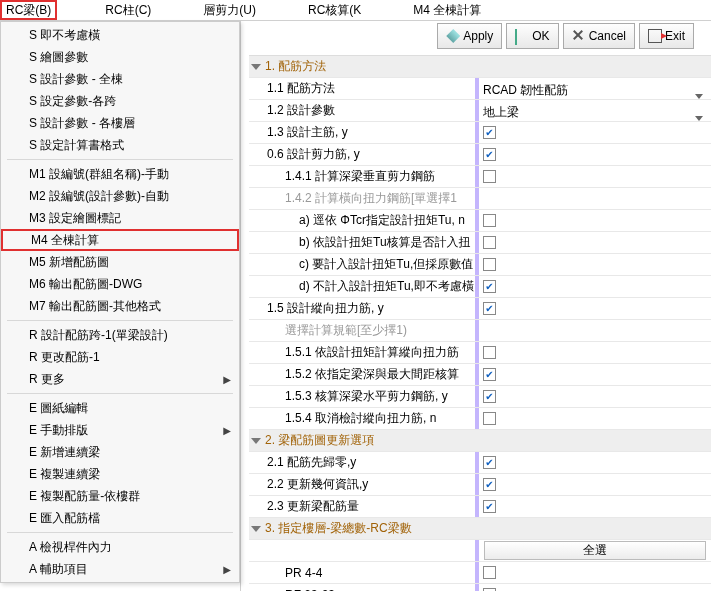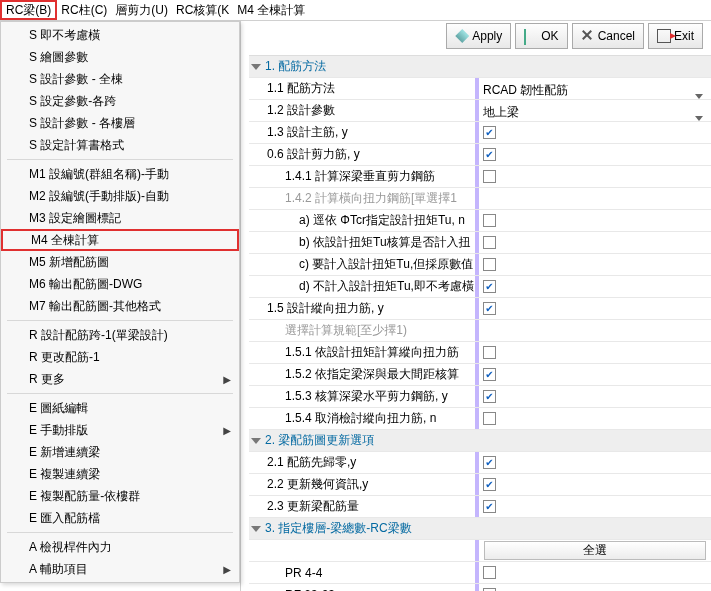--- a/index.html
+++ b/index.html
@@ -1,33 +1,33 @@
 <!DOCTYPE html>
 <html><head>
 <meta charset="utf-8">
 <style>
 *{box-sizing:border-box;margin:0;padding:0;font-family:"Microsoft JhengHei","PMingLiU",Arial,sans-serif;font-size:12px;}
 body{background:#fff;width:711px;height:591px;overflow:hidden;position:relative;}
-.menubar{display:flex;background:#fff;border-bottom:1px solid #d0d0d0;height:21px;line-height:20px;}
+.menubar{display:flex;background:#fff;border-bottom:1px solid #d0d0d0;height:21px;line-height:20px;gap:44px;}
 .menubar .mitem{padding:0 4px;cursor:default;white-space:nowrap;}
 .menubar .mitem.active{border:2px solid #e03030;background:#fff;padding:0 4px;line-height:16px;}
 .dropdown{position:absolute;left:0;top:21px;width:240px;background:#f7f7f7;border:1px solid #ccc;box-shadow:2px 2px 4px rgba(0,0,0,0.15);padding:2px 0;z-index:5;}
 .dropdown .ditem{display:flex;align-items:center;height:22px;padding:0 8px 0 28px;position:relative;white-space:nowrap;}
 .dropdown .ditem.hl{border:2px solid #e03030;}
 .dropdown .ditem .arrow{position:absolute;right:8px;font-size:10px;color:#444;}
 .dropdown .sep{height:1px;background:#d8d8d8;margin:3px 6px;}
 .right{position:absolute;left:240px;top:21px;right:0;bottom:0;background:#fff;border-left:1px solid #d0d0d0;overflow:hidden;}
-.toolbar{position:absolute;top:2px;right:8px;display:flex;gap:4px;}
+.toolbar{position:absolute;top:2px;right:17px;display:flex;gap:4px;}
 .tbtn{display:flex;align-items:center;gap:3px;height:26px;padding:0 8px;border:1px solid #aaa;background:linear-gradient(#fefefe,#e8e8e8);cursor:pointer;}
 .tbtn .ic{display:inline-block;width:14px;height:14px;}
 .grid{position:absolute;left:8px;right:0;top:34px;bottom:0;overflow-y:auto;border-top:1px solid #ddd;}
 .row{display:flex;align-items:center;height:22px;border-bottom:1px solid #e8e8e8;}
 .row .cell-l{flex:0 0 230px;display:flex;align-items:center;height:100%;border-right:4px solid #c4b5fd;padding-right:4px;overflow:hidden;white-space:nowrap;}
 .row .cell-r{flex:1;display:flex;align-items:center;height:100%;padding:0 4px;position:relative;}
-.row.section .cell-l{background:#eee;flex:1;border-right:none;color:#0369a1;}
+.row.section .cell-l{background:#eee;flex:1;border-right:none;color:#a16207;}
 .row.section{background:#eee;}
 .row.section .tri{display:inline-block;width:0;height:0;border-top:5px solid transparent;border-bottom:5px solid transparent;border-left:6px solid #777;margin:0 6px 0 4px;transform:rotate(90deg);}
 .row .indent1{padding-left:18px;}
 .row .indent2{padding-left:36px;}
 .row .indent3{padding-left:50px;}
 .row .muted{color:#999;}
 .cbx{width:13px;height:13px;border:1px solid #888;background:#fff;display:flex;align-items:center;justify-content:center;font-size:10px;color:#1060c0;}
 .cbx.chk::after{content:"✔";}
 .ddv{flex:1;display:flex;align-items:flex-end;justify-content:space-between;height:100%;}
 .ddv .caret{width:0;height:0;border-left:4px solid transparent;border-right:4px solid transparent;border-top:5px solid #666;margin-right:4px;}
@@ -68,21 +68,21 @@
       <span>S 設計參數 - 各樓層</span>
     </div>
     <div class="ditem">
       <span>S 設定計算書格式</span>
     </div>
     <div class="sep"></div>
     <div class="ditem">
       <span>M1 設編號(群組名稱)-手動</span>
     </div>
     <div class="ditem">
-      <span>M2 設編號(手動排版)-自動</span>
+      <span>M2 設編號(設計參數)-自動</span>
     </div>
     <div class="ditem">
       <span>M3 設定繪圖標記</span>
     </div>
     <div class="ditem hl">
       <span>M4 全棟計算</span>
     </div>
     <div class="ditem">
       <span>M5 新增配筋圖</span>
     </div>

